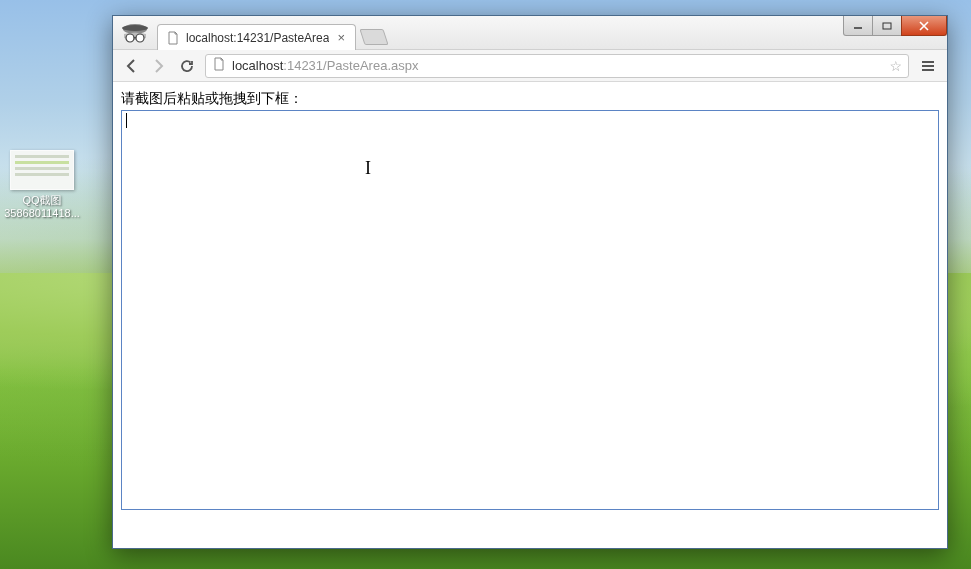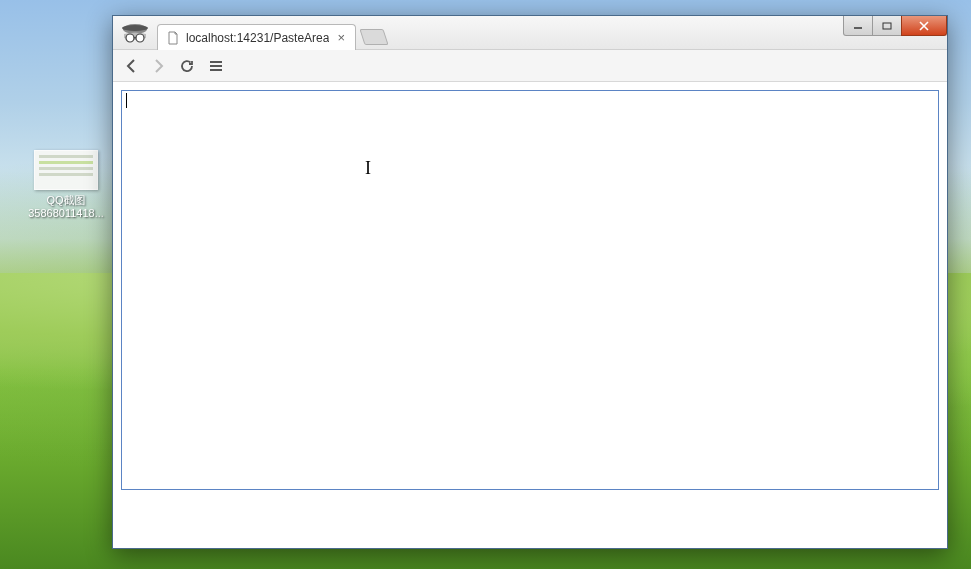--- a/index.html
+++ b/index.html
@@ -22,21 +22,21 @@
       position: absolute;
       left: 0; right: 0;
       top: 48%;
       height: 30%;
       background: radial-gradient(ellipse 140% 100% at 30% 0%, #B8DC7E 0%, #9ECC5A 40%, transparent 70%),
                   radial-gradient(ellipse 120% 100% at 80% 10%, #A8D468 0%, #8EC84A 40%, transparent 70%);
     }
     .desktop-icon {
       position: absolute;
       top: 150px;
-      left: 26px;
+      left: 2px;
       width: 80px;
       text-align: center;
       color: white;
       font-size: 11px;
       text-shadow: 1px 1px 2px rgba(0,0,0,0.7);
     }
     .desktop-icon-thumb {
       width: 64px;
       height: 40px;
       background: #F4F6F4;
@@ -282,28 +282,42 @@
     <div class="nav-btn disabled">
       <svg width="16" height="16" viewBox="0 0 16 16">
           <path d="M5 2 L11 8 L5 14" fill="none" stroke="#BBB" stroke-width="2"></path>
         </svg>
     </div>
     <div class="nav-btn">
       <svg width="16" height="16" viewBox="0 0 16 16">
           <path d="M13 8 A5 5 0 1 1 11.5 4.5 M13 3 L13 6 L10 6" fill="none" stroke="#555" stroke-width="1.8"></path>
         </svg>
     </div>
+    <div class="omnibox">
+      <span>
+        <svg width="14" height="14" viewBox="0 0 14 14">
+            <path d="M3 1 L9 1 L11 3 L11 13 L3 13 Z" fill="none" stroke="#888" stroke-width="1"></path>
+            <path d="M9 1 L9 3 L11 3" fill="none" stroke="#888" stroke-width="1"></path>
+          </svg>
+      </span>
+      <span>
+        <span class="host">localhost</span><span class="path">:14231/PasteArea.aspx</span>
+      </span>
+      <span style="flex:1"></span>
+      <span class="omnibox-star">☆</span>
+    </div>
     <div class="menu-btn">
       <svg width="16" height="14" viewBox="0 0 16 14">
         <line x1="2" y1="3" x2="14" y2="3" stroke="#555" stroke-width="2"></line>
         <line x1="2" y1="7" x2="14" y2="7" stroke="#555" stroke-width="2"></line>
         <line x1="2" y1="11" x2="14" y2="11" stroke="#555" stroke-width="2"></line>
       </svg>
     </div>
   </div>
 
   <div class="page">
+    <div class="page-label">请截图后粘贴或拖拽到下框：</div>
     <div class="paste-area">
       <div class="caret"></div>
     </div>
     <div class="text-cursor">I</div>
   </div>
 </div>
 
 </body></html>

